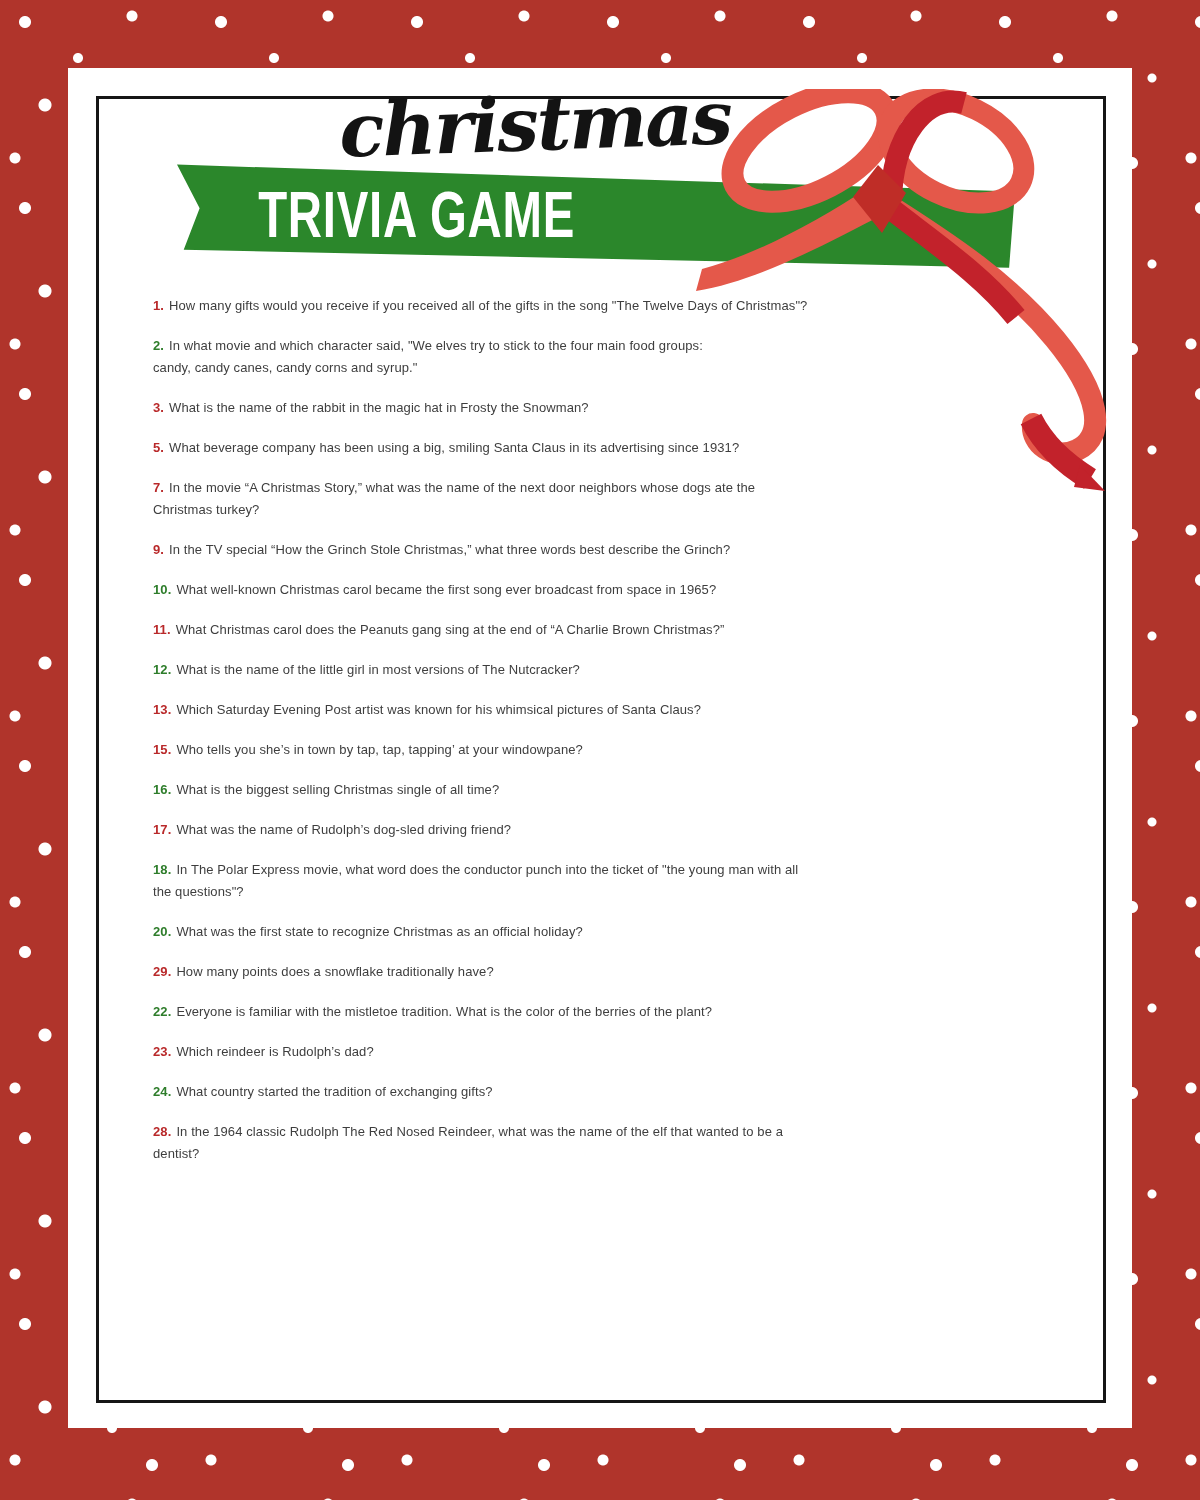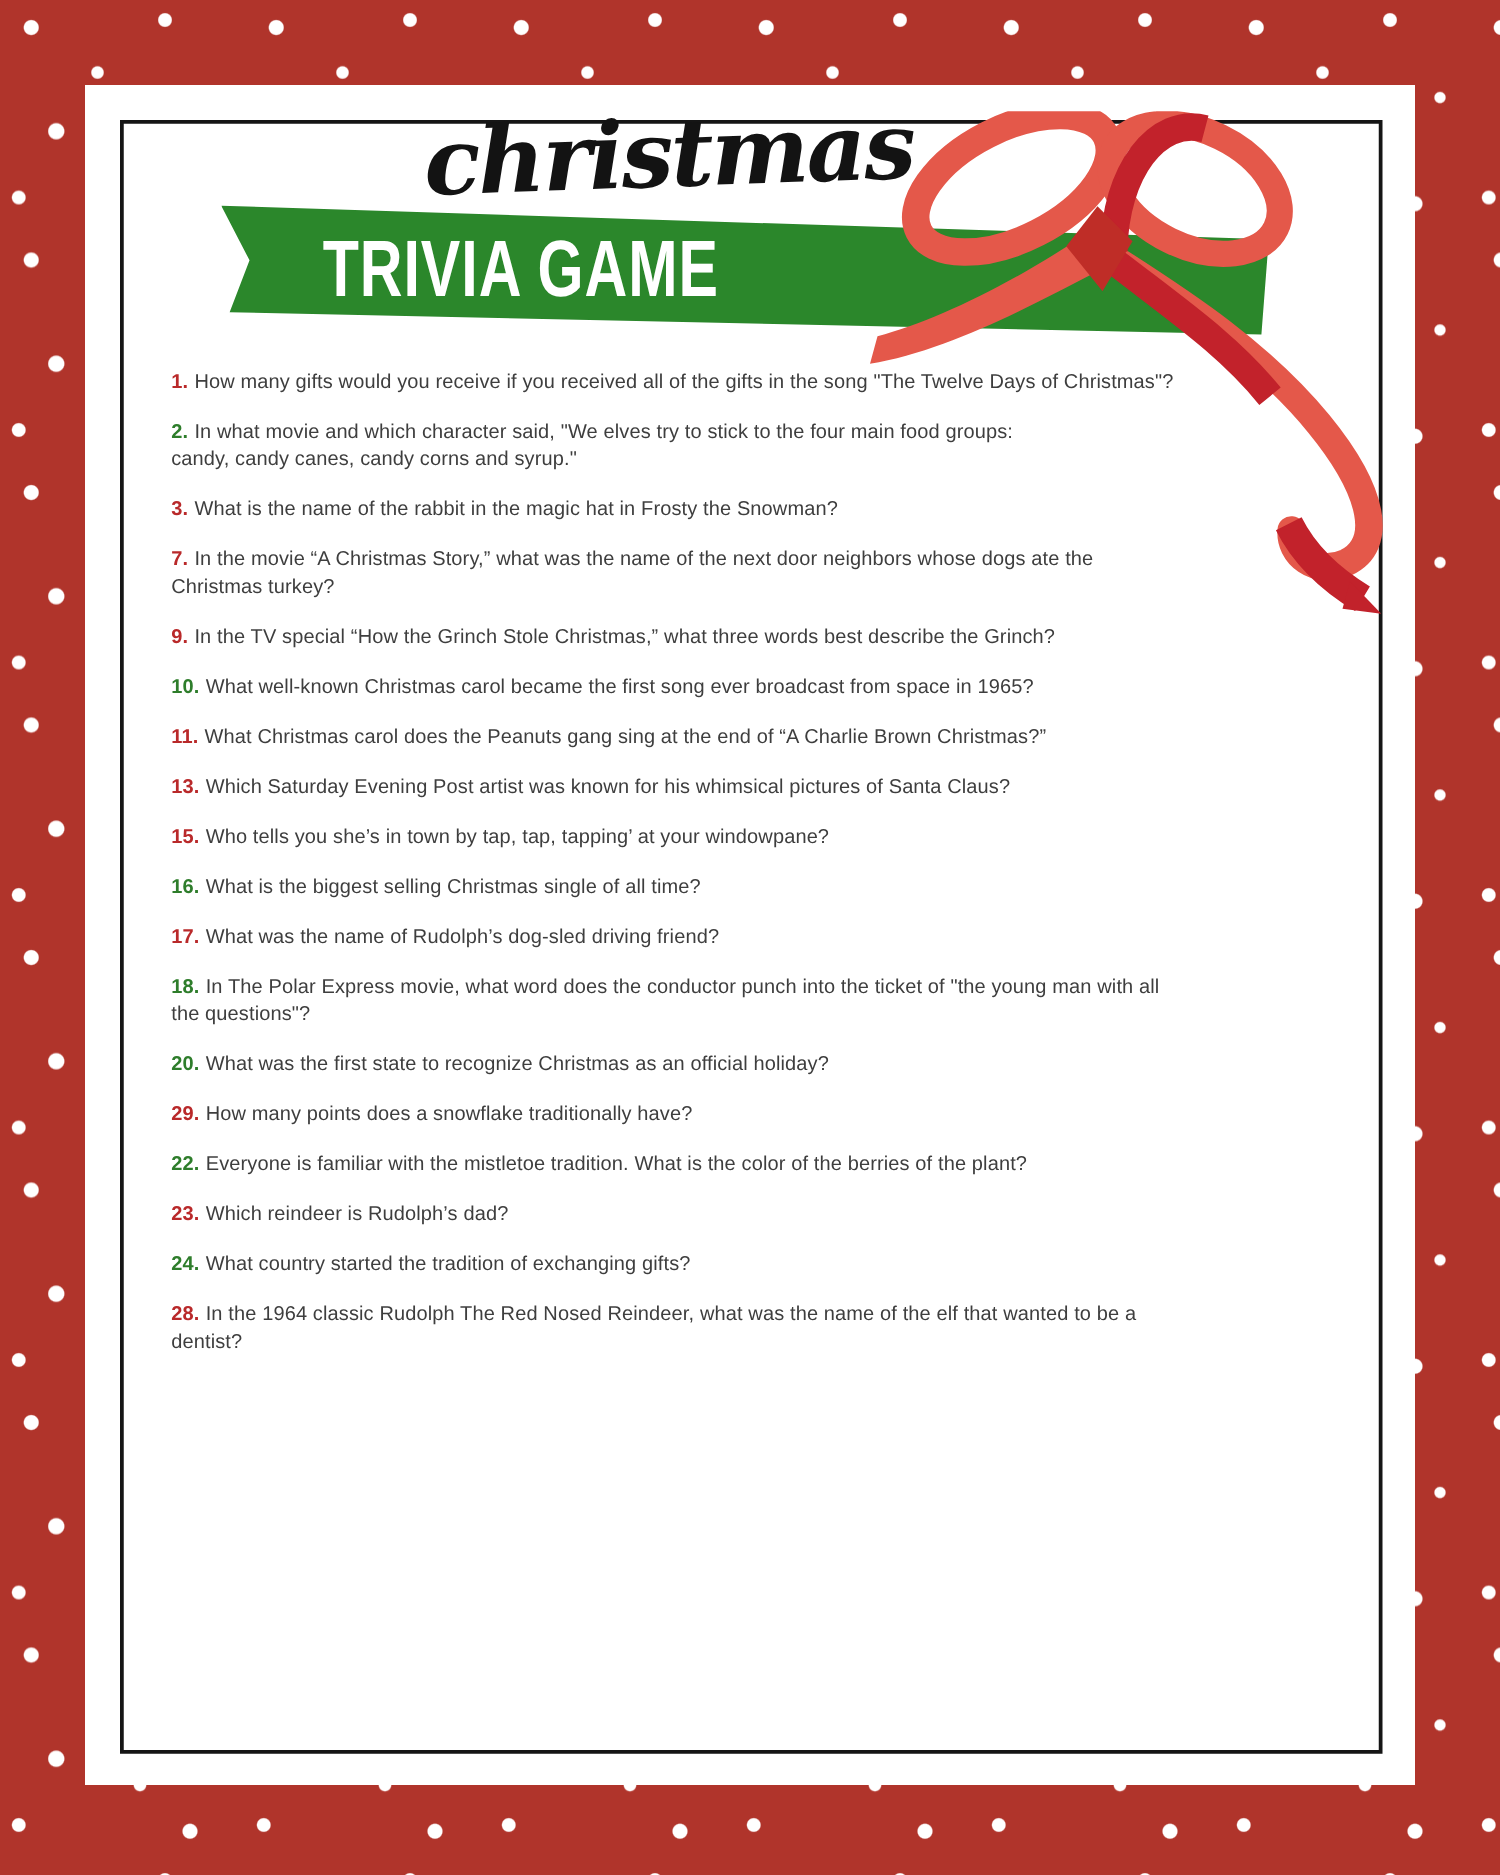--- a/index.html
+++ b/index.html
@@ -44,21 +44,21 @@
     font-size:64px;line-height:1;font-weight:bold;color:#ffffff;
     letter-spacing:1px;white-space:nowrap;text-align:center;
     transform:scaleX(0.74);transform-origin:center left;
     z-index:3;
   }
   .bow{position:absolute;left:561px;top:-10px;z-index:2;}
   .questions{
     position:absolute;left:38px;top:196px;right:32px;z-index:5;
   }
   .question{
-    margin:0 0 18px 0;font-size:16px;line-height:22px;color:#3e3e3e;
+    margin:0 0 18px 16px;font-size:13px;line-height:22px;color:#3e3e3e;
     letter-spacing:0.1px;
   }
   .q-num{font-weight:bold;margin-right:5px;}
   .num-red{color:#b9292a;}
   .num-green{color:#2e7d2b;}
   .q-text{white-space:pre-line;}
 </style>
 </head>
 <body>
 
@@ -91,32 +91,34 @@
 
     <div class="questions">
   <p class="question"><span class="q-num num-red">1.</span><span class="q-text">How many gifts would you receive if you received all of the gifts in the song "The Twelve Days of Christmas"?</span></p>
 
   <p class="question"><span class="q-num num-green">2.</span><span class="q-text">In what movie and which character said, "We elves try to stick to the four main food groups:
 candy, candy canes, candy corns and syrup."</span></p>
 
   <p class="question"><span class="q-num num-red">3.</span><span class="q-text">What is the name of the rabbit in the magic hat in Frosty the Snowman?</span></p>
 
 
+  <p class="question"><span class="q-num num-red">5.</span><span class="q-text">What beverage company has been using a big, smiling Santa Claus in its advertising since 1931?</span></p>
 
 
   <p class="question"><span class="q-num num-red">7.</span><span class="q-text">In the movie “A Christmas Story,” what was the name of the next door neighbors whose dogs ate the
 Christmas turkey?</span></p>
 
 
   <p class="question"><span class="q-num num-red">9.</span><span class="q-text">In the TV special “How the Grinch Stole Christmas,” what three words best describe the Grinch?</span></p>
 
   <p class="question"><span class="q-num num-green">10.</span><span class="q-text">What well-known Christmas carol became the first song ever broadcast from space in 1965?</span></p>
 
   <p class="question"><span class="q-num num-red">11.</span><span class="q-text">What Christmas carol does the Peanuts gang sing at the end of “A Charlie Brown Christmas?”</span></p>
 
+  <p class="question"><span class="q-num num-green">12.</span><span class="q-text">What is the name of the little girl in most versions of The Nutcracker?</span></p>
 
   <p class="question"><span class="q-num num-red">13.</span><span class="q-text">Which Saturday Evening Post artist was known for his whimsical pictures of Santa Claus?</span></p>
 
 
   <p class="question"><span class="q-num num-red">15.</span><span class="q-text">Who tells you she’s in town by tap, tap, tapping’ at your windowpane?</span></p>
 
   <p class="question"><span class="q-num num-green">16.</span><span class="q-text">What is the biggest selling Christmas single of all time?</span></p>
 
   <p class="question"><span class="q-num num-red">17.</span><span class="q-text">What was the name of Rudolph’s dog-sled driving friend?</span></p>
 

